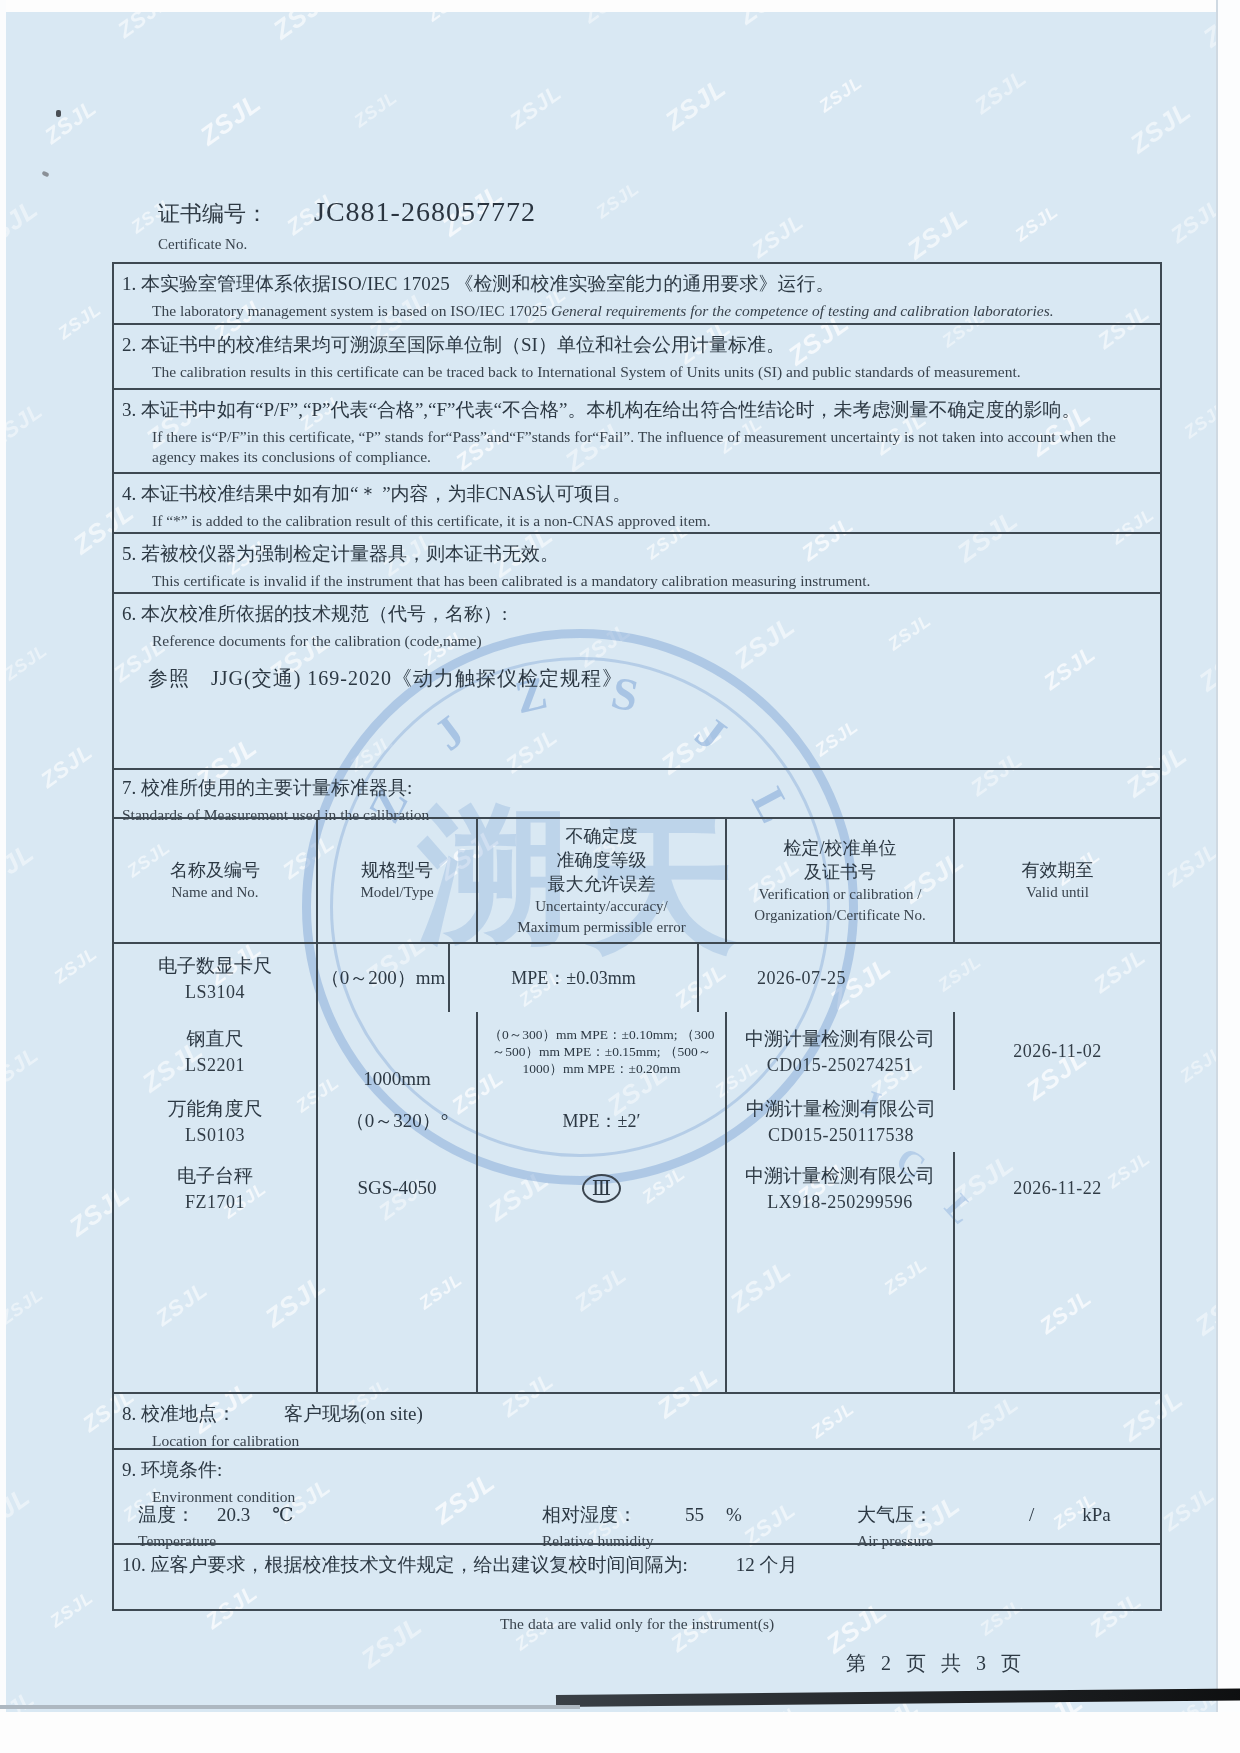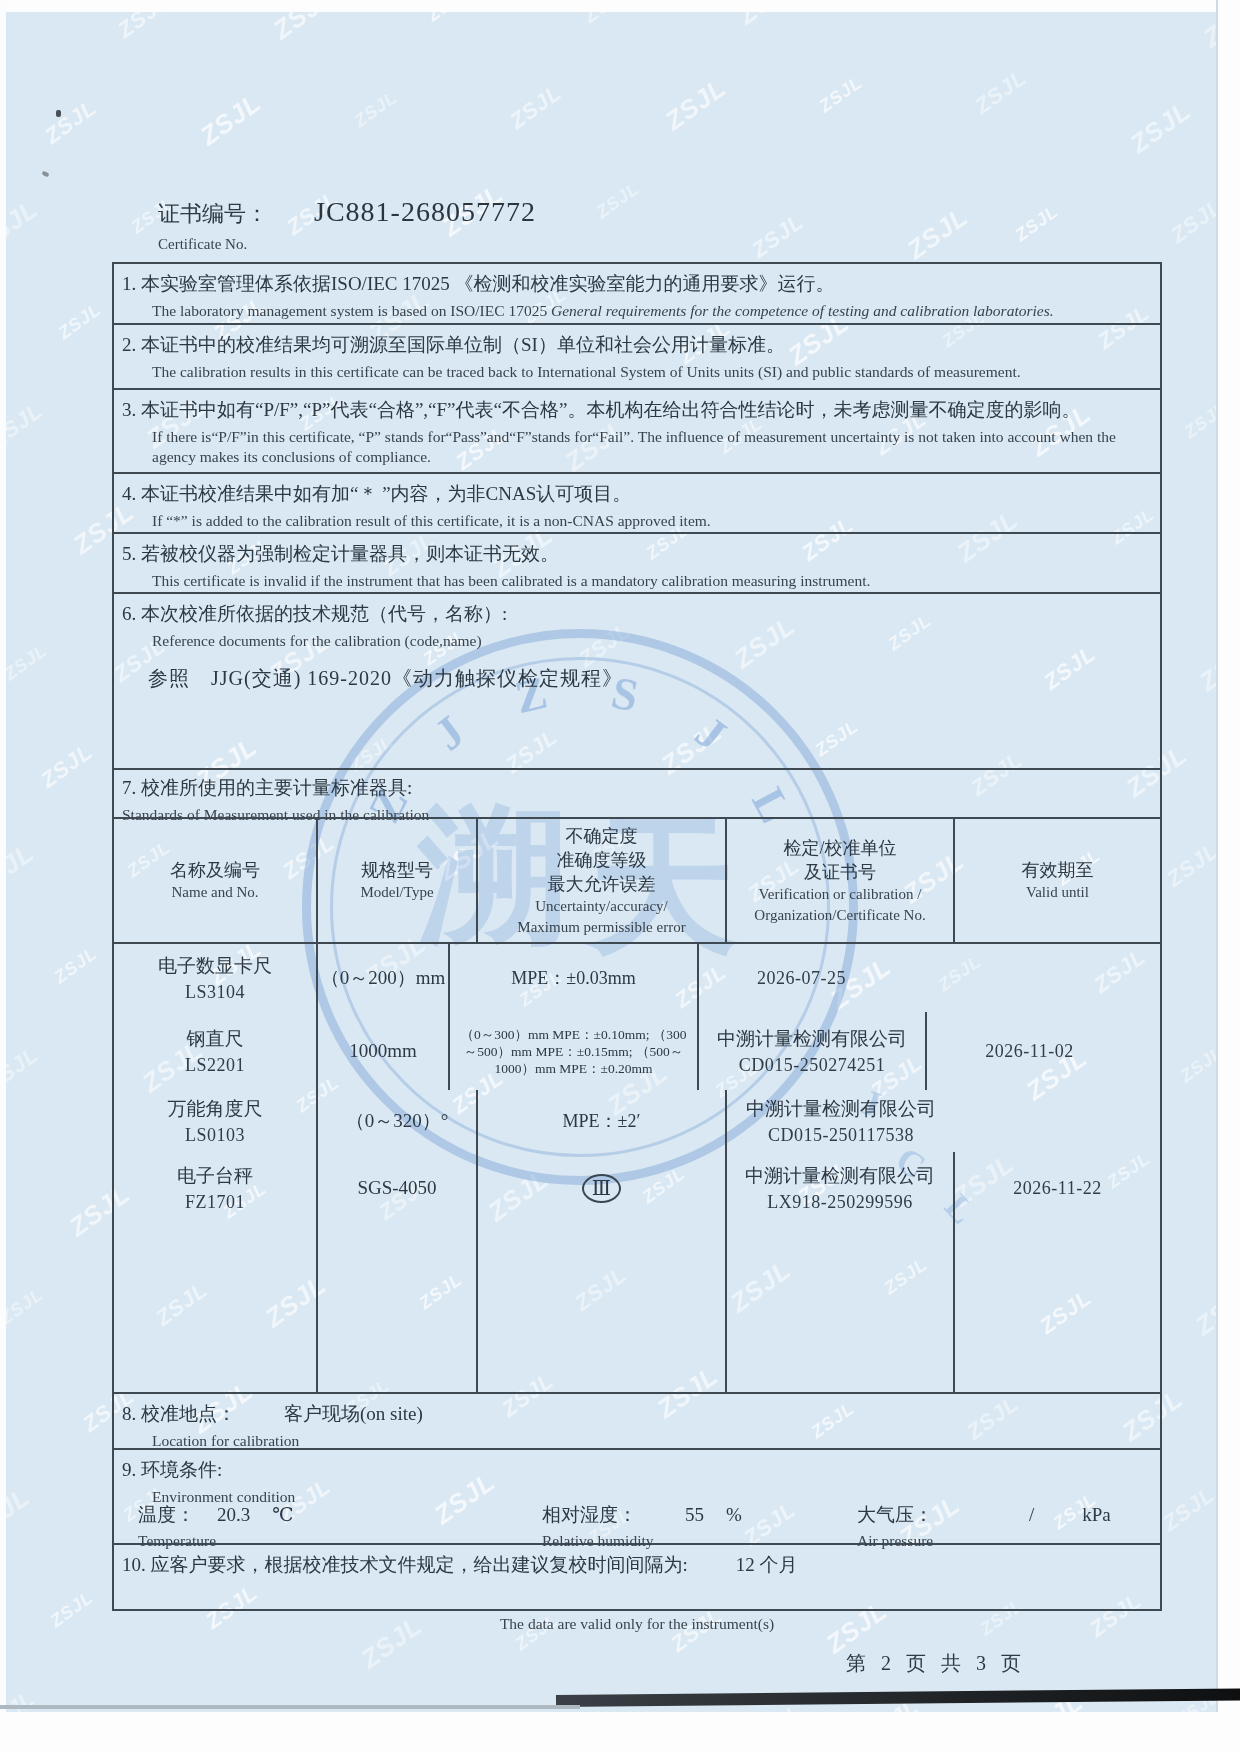--- a/index.html
+++ b/index.html
@@ -368,21 +368,21 @@
             </div>
             <div class="t-cell" style="width: 205px;">
               <div class="c-code">2026-07-25</div>
             </div>
           </div>
           <div class="t-row" style="height: 78px;">
             <div class="t-cell" style="width: 204px;">
               <div class="c-name">钢直尺</div>
               <div class="c-code">LS2201</div>
             </div>
-            <div class="t-cell" style="width: 132px;">
+            <div class="t-cell" style="width: 160px; justify-content: flex-end;">
               <div class="c-model">1000mm</div>
             </div>
             <div class="t-cell" style="width: 249px;">
               <div class="c-mpe-small">（0～300）mm MPE：±0.10mm; （300～500）mm MPE：±0.15mm; （500～1000）mm MPE：±0.20mm</div>
             </div>
             <div class="t-cell" style="width: 228px;">
               <div class="c-name">中溯计量检测有限公司</div>
               <div class="c-code">CD015-250274251</div>
             </div>
             <div class="t-cell" style="width: 205px;">

